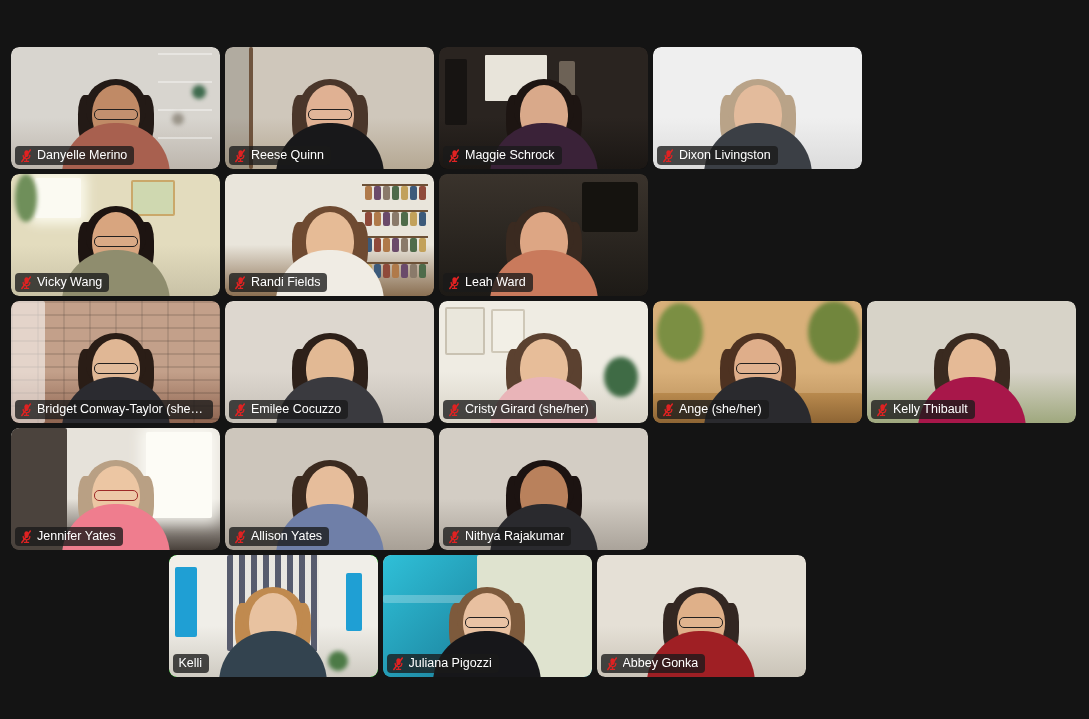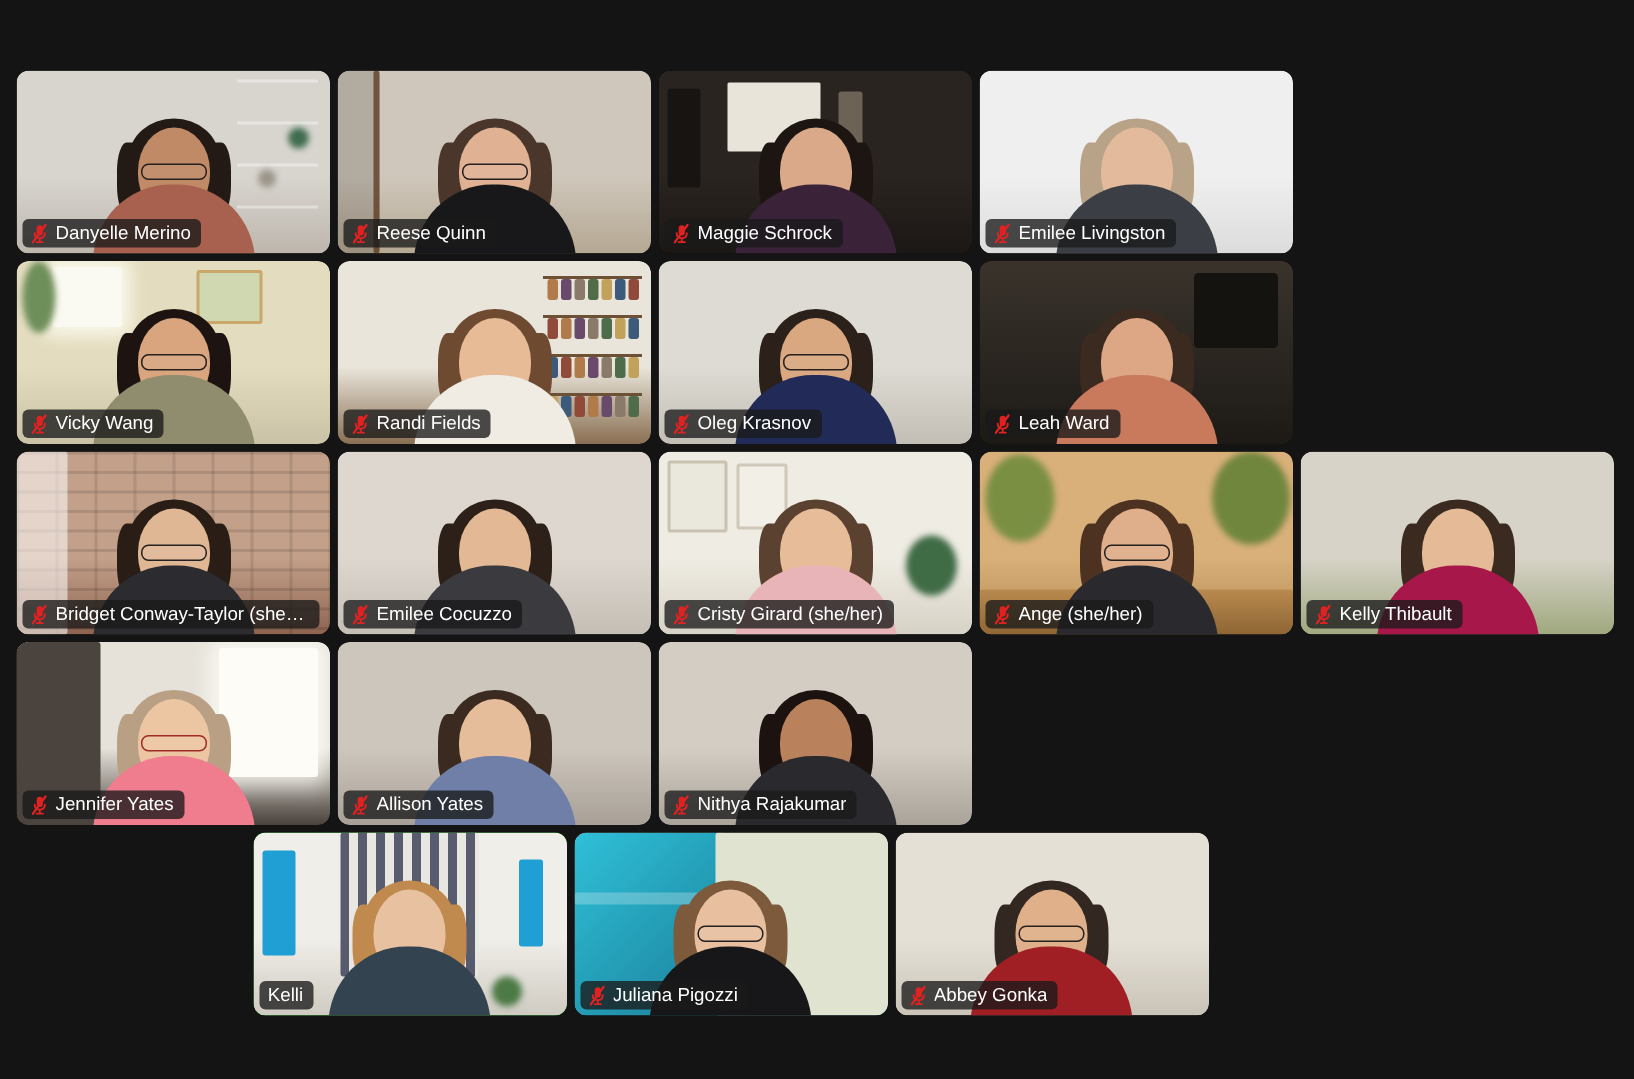--- a/index.html
+++ b/index.html
@@ -304,21 +304,21 @@
             </div>
           </div>
           <div class="nameplate" style="background: rgba(26, 26, 26, 0.78);">
             <svg viewBox="0 0 16 20" class="mic-muted-icon">
               <g fill="#e02222">
                 <rect x="5" y="1.5" width="6" height="10" rx="3"></rect>
                 <path d="M2.2 9.2a.95.95 0 0 1 1.9 0 3.9 3.9 0 0 0 7.8 0 .95.95 0 0 1 1.9 0 5.8 5.8 0 0 1-4.85 5.7v2.1h2.1a.9.9 0 0 1 0 1.8H5.0a.9.9 0 0 1 0-1.8h2.1v-2.1A5.8 5.8 0 0 1 2.2 9.2z"></path>
               </g>
               <path d="M1.2 18.1L13.6 1.3" stroke="#e02222" stroke-width="2.2" stroke-linecap="round" fill="none"></path>
             </svg>
-            <span class="name">Emilee Livingston</span>
+            <span class="name">Dixon Livingston</span>
           </div>
         </div>
       </div>
       <div class="tile-row">
         <div class="tile" style="--accent: #25e225;">
           <div class="video">
             <div class="video-inner">
               <div class="backdrop" style="background: linear-gradient(rgb(227, 220, 190) 0%, rgb(227, 220, 190) 58%, rgb(201, 194, 166) 100%);"></div>
               <div class="win" style="left: 24px; top: 4px; width: 46px; height: 40px; background: rgb(251, 250, 242); box-shadow: rgba(255, 255, 245, 0.8) 0px 0px 12px 6px;"></div>
               <div class="blob" style="left: 4px; top: 0px; width: 22px; height: 48px; background: rgb(111, 143, 90);"></div>
@@ -396,45 +396,20 @@
                 <path d="M2.2 9.2a.95.95 0 0 1 1.9 0 3.9 3.9 0 0 0 7.8 0 .95.95 0 0 1 1.9 0 5.8 5.8 0 0 1-4.85 5.7v2.1h2.1a.9.9 0 0 1 0 1.8H5.0a.9.9 0 0 1 0-1.8h2.1v-2.1A5.8 5.8 0 0 1 2.2 9.2z"></path>
               </g>
               <path d="M1.2 18.1L13.6 1.3" stroke="#e02222" stroke-width="2.2" stroke-linecap="round" fill="none"></path>
             </svg>
             <span class="name">Randi Fields</span>
           </div>
         </div>
         <div class="tile" style="--accent: #25e225;">
           <div class="video">
             <div class="video-inner">
-              <div class="backdrop" style="background: linear-gradient(rgb(222, 219, 212) 0%, rgb(222, 219, 212) 58%, rgb(194, 190, 181) 100%);"></div>
-              <div class="person">
-                <div class="hair-side-l" style="background: rgb(43, 33, 26);"></div>
-                <div class="hair-side-r" style="background: rgb(43, 33, 26);"></div>
-                <div class="hair" style="background: rgb(43, 33, 26);"></div>
-                <div class="head" style="background: rgb(217, 168, 128);"></div>
-                <div class="glasses dark"></div>
-                <div class="shoulders" style="background: rgb(34, 43, 87);"></div>
-              </div>
-            </div>
-          </div>
-          <div class="nameplate" style="background: rgba(26, 26, 26, 0.78);">
-            <svg viewBox="0 0 16 20" class="mic-muted-icon">
-              <g fill="#e02222">
-                <rect x="5" y="1.5" width="6" height="10" rx="3"></rect>
-                <path d="M2.2 9.2a.95.95 0 0 1 1.9 0 3.9 3.9 0 0 0 7.8 0 .95.95 0 0 1 1.9 0 5.8 5.8 0 0 1-4.85 5.7v2.1h2.1a.9.9 0 0 1 0 1.8H5.0a.9.9 0 0 1 0-1.8h2.1v-2.1A5.8 5.8 0 0 1 2.2 9.2z"></path>
-              </g>
-              <path d="M1.2 18.1L13.6 1.3" stroke="#e02222" stroke-width="2.2" stroke-linecap="round" fill="none"></path>
-            </svg>
-            <span class="name">Oleg Krasnov</span>
-          </div>
-        </div>
-        <div class="tile" style="--accent: #25e225;">
-          <div class="video">
-            <div class="video-inner">
               <div class="backdrop" style="background: linear-gradient(rgb(46, 42, 38) 0%, rgb(46, 42, 38) 58%, rgb(30, 27, 24) 100%);"></div>
               <div class="win" style="left: 0px; top: 0px; width: 100%; height: 100%; background: linear-gradient(rgb(58, 51, 44), rgb(29, 26, 22));"></div>
               <div class="win" style="right: 10px; top: 8px; width: 56px; height: 50px; background: rgb(21, 19, 15); border-radius: 3px;"></div>
               <div class="person">
                 <div class="hair-side-l" style="background: rgb(58, 42, 32);"></div>
                 <div class="hair-side-r" style="background: rgb(58, 42, 32);"></div>
                 <div class="hair" style="background: rgb(58, 42, 32);"></div>
                 <div class="head" style="background: rgb(221, 166, 132);"></div>
                 <div class="shoulders" style="background: rgb(201, 122, 92);"></div>
               </div>

